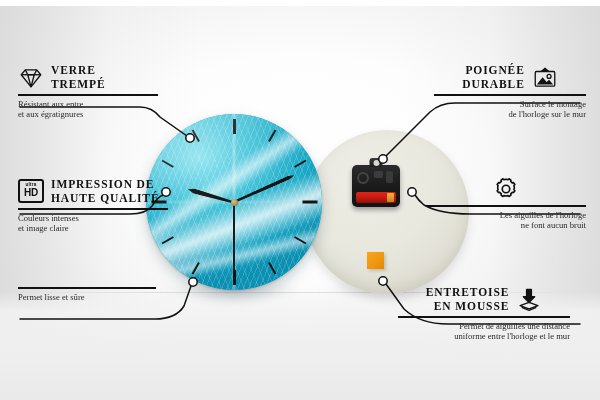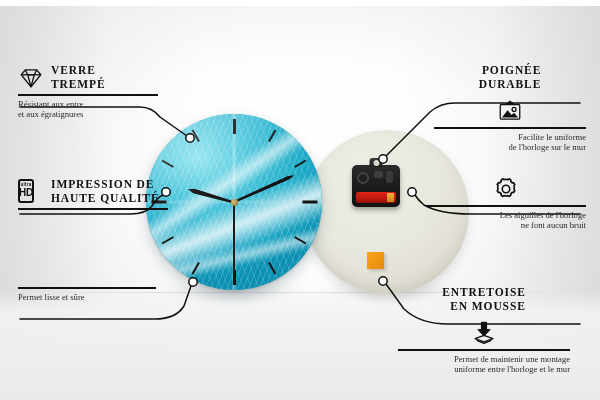--- a/index.html
+++ b/index.html
@@ -187,21 +187,21 @@
     border-radius:50%;
     background:radial-gradient(circle at 35% 35%, #d8c07a, #8a7430);
   }
 
   
   .lines { position:absolute; inset:0; pointer-events:none; }
 
   .feature { position:absolute; }
   .feature .head { display:flex; align-items:center; gap:7px; }
   .feature.left .head { justify-content:flex-start; }
-  .feature.right .head { justify-content:center;flex-direction:column; }
+  .feature.right .head { justify-content:center; }
   .feature .title {
     font-family:"Liberation Serif", serif;
     font-weight:700;
     font-size:11.5px;
     letter-spacing:.9px;
     line-height:13.5px;
     color:#111;
     text-transform:uppercase;
     white-space:pre-line;
   }
@@ -223,21 +223,21 @@
 
   
   #f-verre     { left:18px;  top:58px;  width:140px; }
   #f-impression{ left:18px;  top:172px; width:150px; }
   #f-bords     { left:18px;  top:278px; width:138px; }
   #f-poignee   { right:14px; top:58px;  width:152px; }
   #f-mecanisme { right:14px; top:170px; width:160px; }
   #f-entretoise{ right:30px; top:280px; width:172px; }
 
   .hd-badge {
-    width:16px; height:24px; border:2px solid #111; border-radius:3px;
+    width:26px; height:24px; border:2px solid #111; border-radius:3px;
     display:flex; flex-direction:column; align-items:center; justify-content:center;
     font-family:"Liberation Sans", sans-serif; color:#111; line-height:1;
   }
   .hd-badge .u { font-size:4.6px; font-weight:700; letter-spacing:.2px; }
   .hd-badge .h { font-size:10px; font-weight:700; letter-spacing:-.2px; margin-top:.5px; }
 </style>
 </head>
 <body>
 
 <div id="stage">
@@ -338,20 +338,22 @@
       <span class="icon">
         <span class="hd-badge">
           <span class="u">ultra</span>
           <span class="h">HD</span>
         </span>
       </span>
       <span class="title">IMPRESSION DE
 HAUTE QUALITÉ</span>
     </div>
     <div class="rule"></div>
+    <div class="desc">Couleurs intenses
+et image claire</div>
   </div>
 
   <div class="feature left" id="f-bords">
     <div class="rule"></div>
     <div class="desc">Permet lisse et sûre</div>
   </div>
 
   <div class="feature right" id="f-poignee">
     <div class="head">
       <span class="title">POIGNÉE
@@ -360,21 +362,21 @@
         <svg viewBox="0 0 32 32" fill="none" stroke="currentColor" stroke-width="1.6" stroke-linejoin="round">
           <path d="M16 3 L10 8 H22 Z" fill="currentColor" stroke="none"></path>
           <path d="M16 4 L16 8"></path>
           <rect x="4" y="8" width="24" height="18" rx="1.5"></rect>
           <circle cx="21" cy="14" r="2.4"></circle>
           <path d="M6 24 L13 15 L18 21 L21 18 L26 24 Z" fill="currentColor" stroke="none"></path>
         </svg>
       </span>
     </div>
     <div class="rule"></div>
-    <div class="desc">Facilite le uniforme
+    <div class="desc">Surface le montage
 de l'horloge sur le mur</div>
   </div>
 
   <div class="feature right" id="f-mecanisme">
     <div class="head">
       <span class="icon">
         <svg viewBox="0 0 32 32" fill="none" stroke="currentColor" stroke-width="2" stroke-linejoin="round">
           <path d="M16 4 l2.6 .5 1.2-1.1 2.3 1.6 -.3 1.6 1.9 1.9 1.6-.3 1.6 2.3 -1.1 1.2 .5 2.6 -.5 2.6 1.1 1.2 -1.6 2.3 -1.6-.3 -1.9 1.9 .3 1.6 -2.3 1.6 -1.2-1.1 -2.6 .5 -2.6-.5 -1.2 1.1 -2.3-1.6 .3-1.6 -1.9-1.9 -1.6 .3 -1.6-2.3 1.1-1.2 -.5-2.6 .5-2.6 -1.1-1.2 1.6-2.3 1.6 .3 1.9-1.9 -.3-1.6 2.3-1.6 1.2 1.1z"></path>
           <circle cx="16" cy="16" r="4.6"></circle>
         </svg>
@@ -391,17 +393,17 @@
 EN MOUSSE</span>
       <span class="icon">
         <svg viewBox="0 0 32 32" fill="none" stroke="currentColor" stroke-width="1.6" stroke-linejoin="round">
           <path d="M13 3 H19 V12 H23 L16 19 L9 12 H13 Z" fill="currentColor" stroke="currentColor"></path>
           <path d="M16 19 L27 23 L16 27 L5 23 Z" fill="none"></path>
           <path d="M7 25.2 L16 28.8 L25 25.2"></path>
         </svg>
       </span>
     </div>
     <div class="rule"></div>
-    <div class="desc">Permet de maintenir une montage
+    <div class="desc">Permet de aiguilles une distance
 uniforme entre l'horloge et le mur</div>
   </div>
 
 </div>
 
 </body></html>

